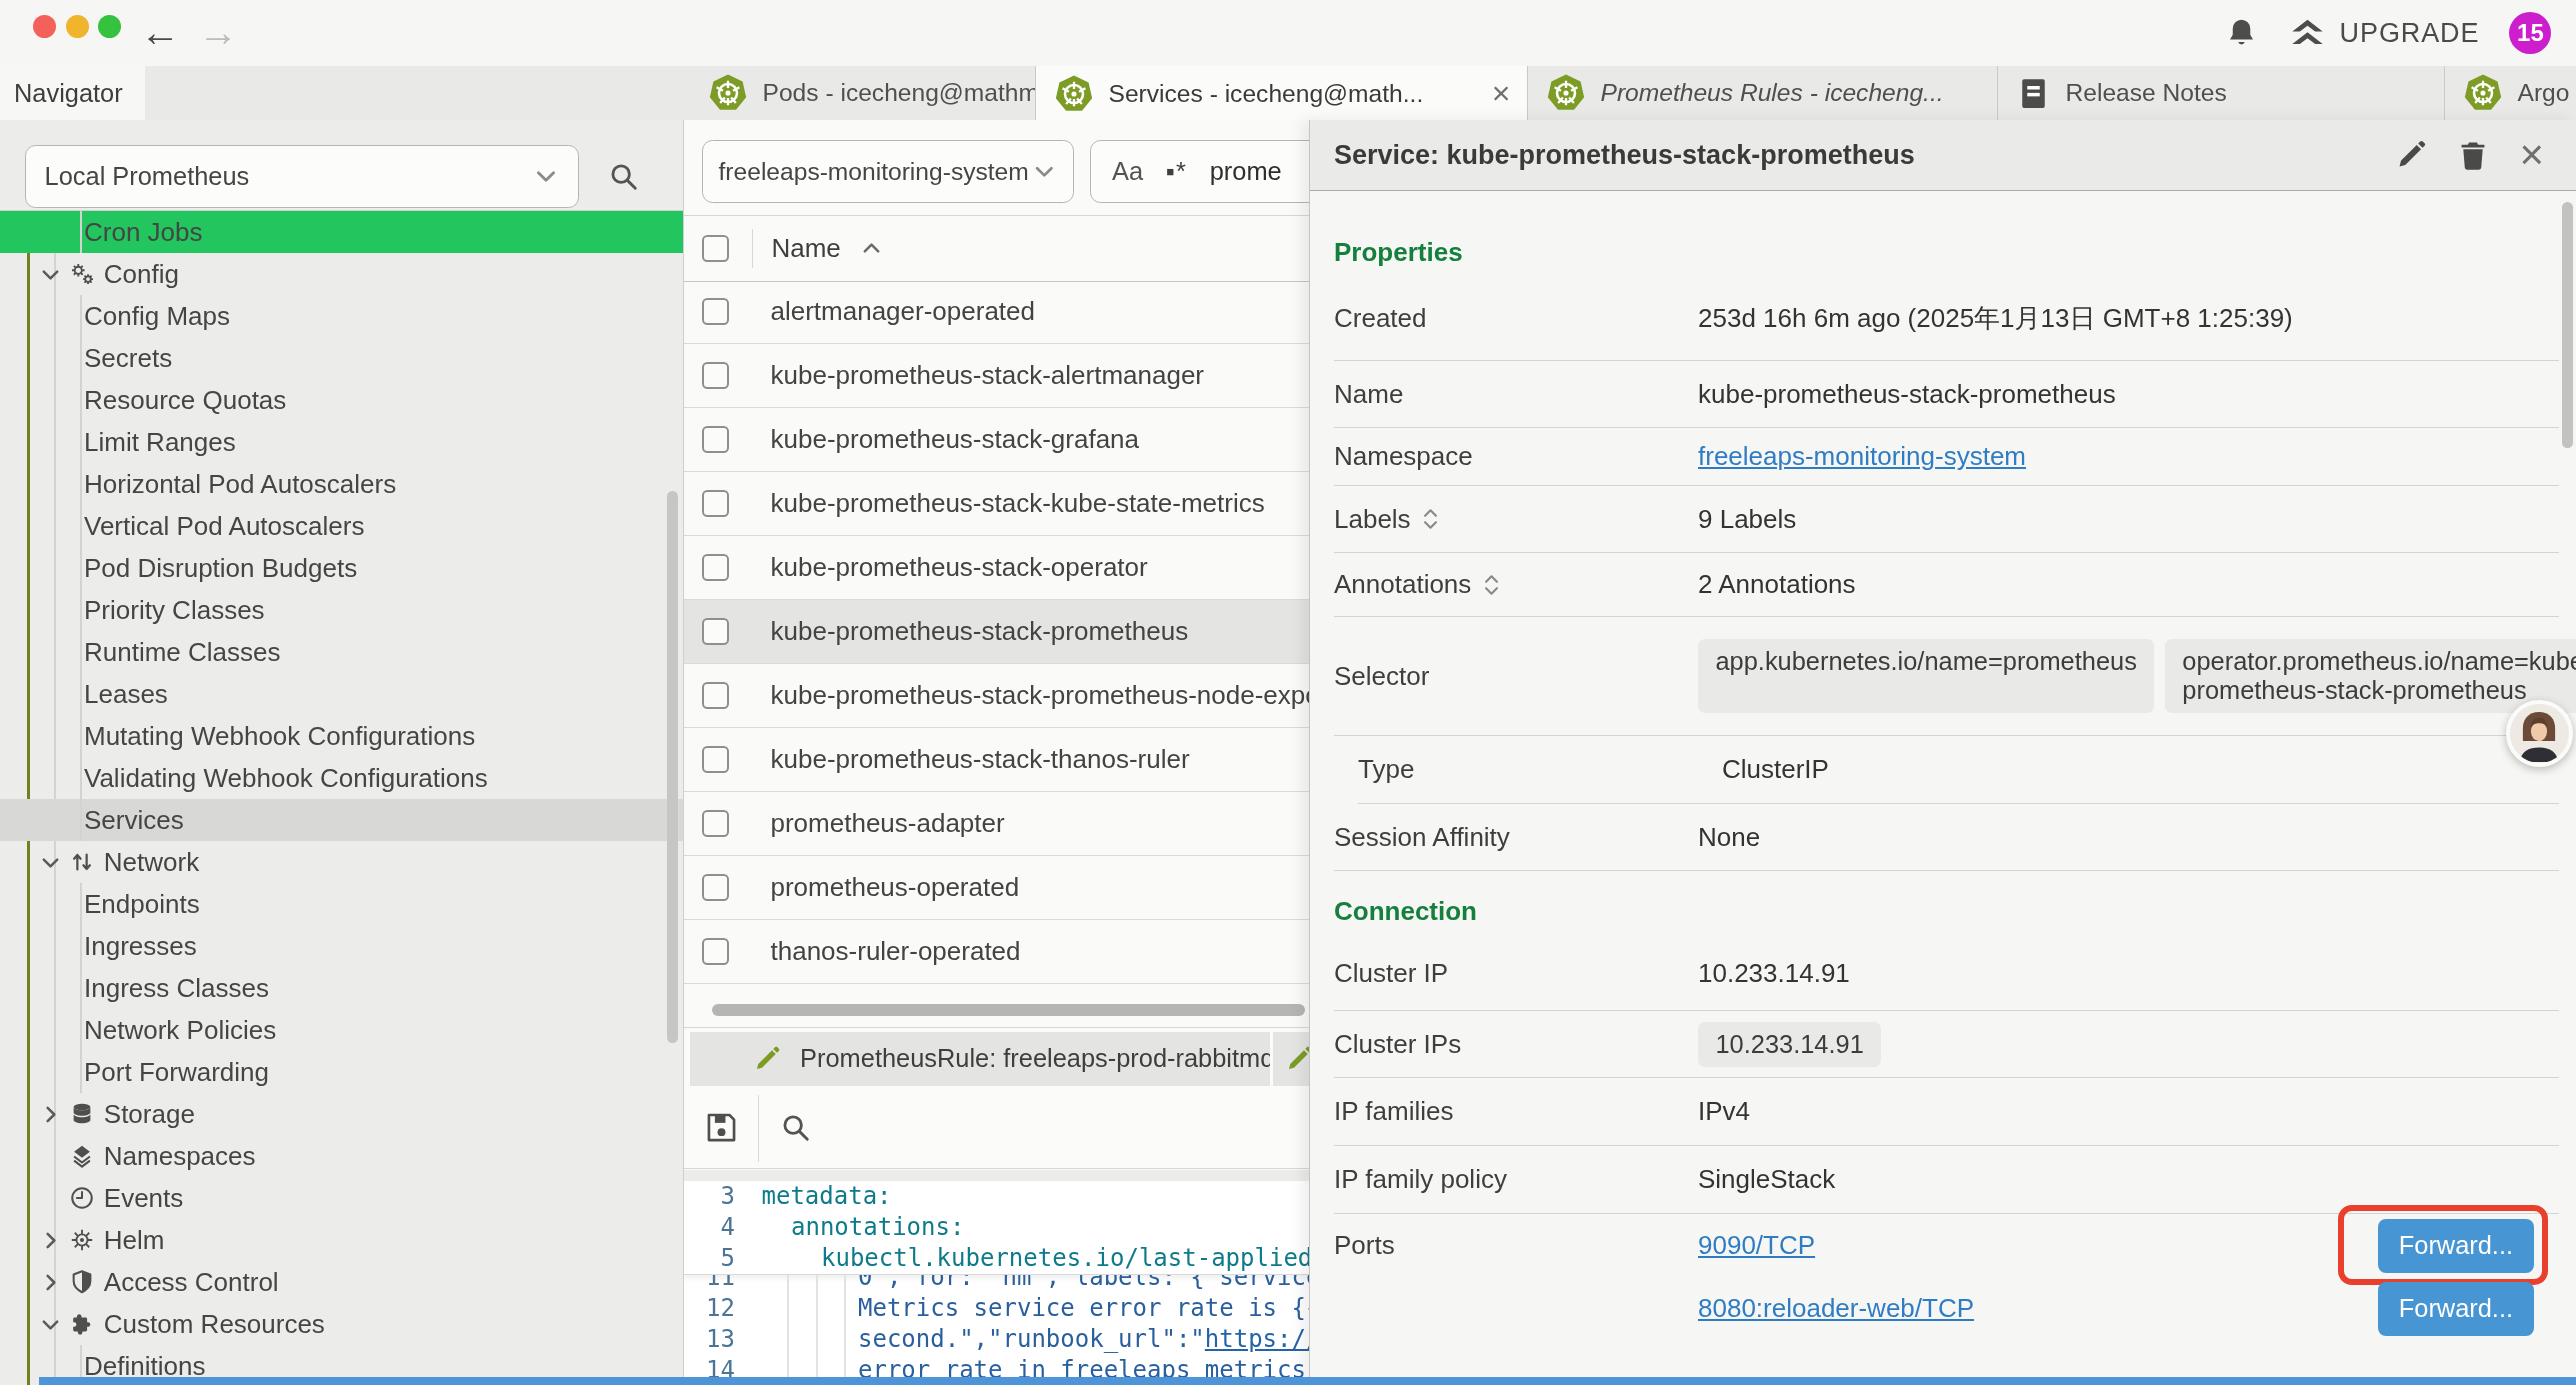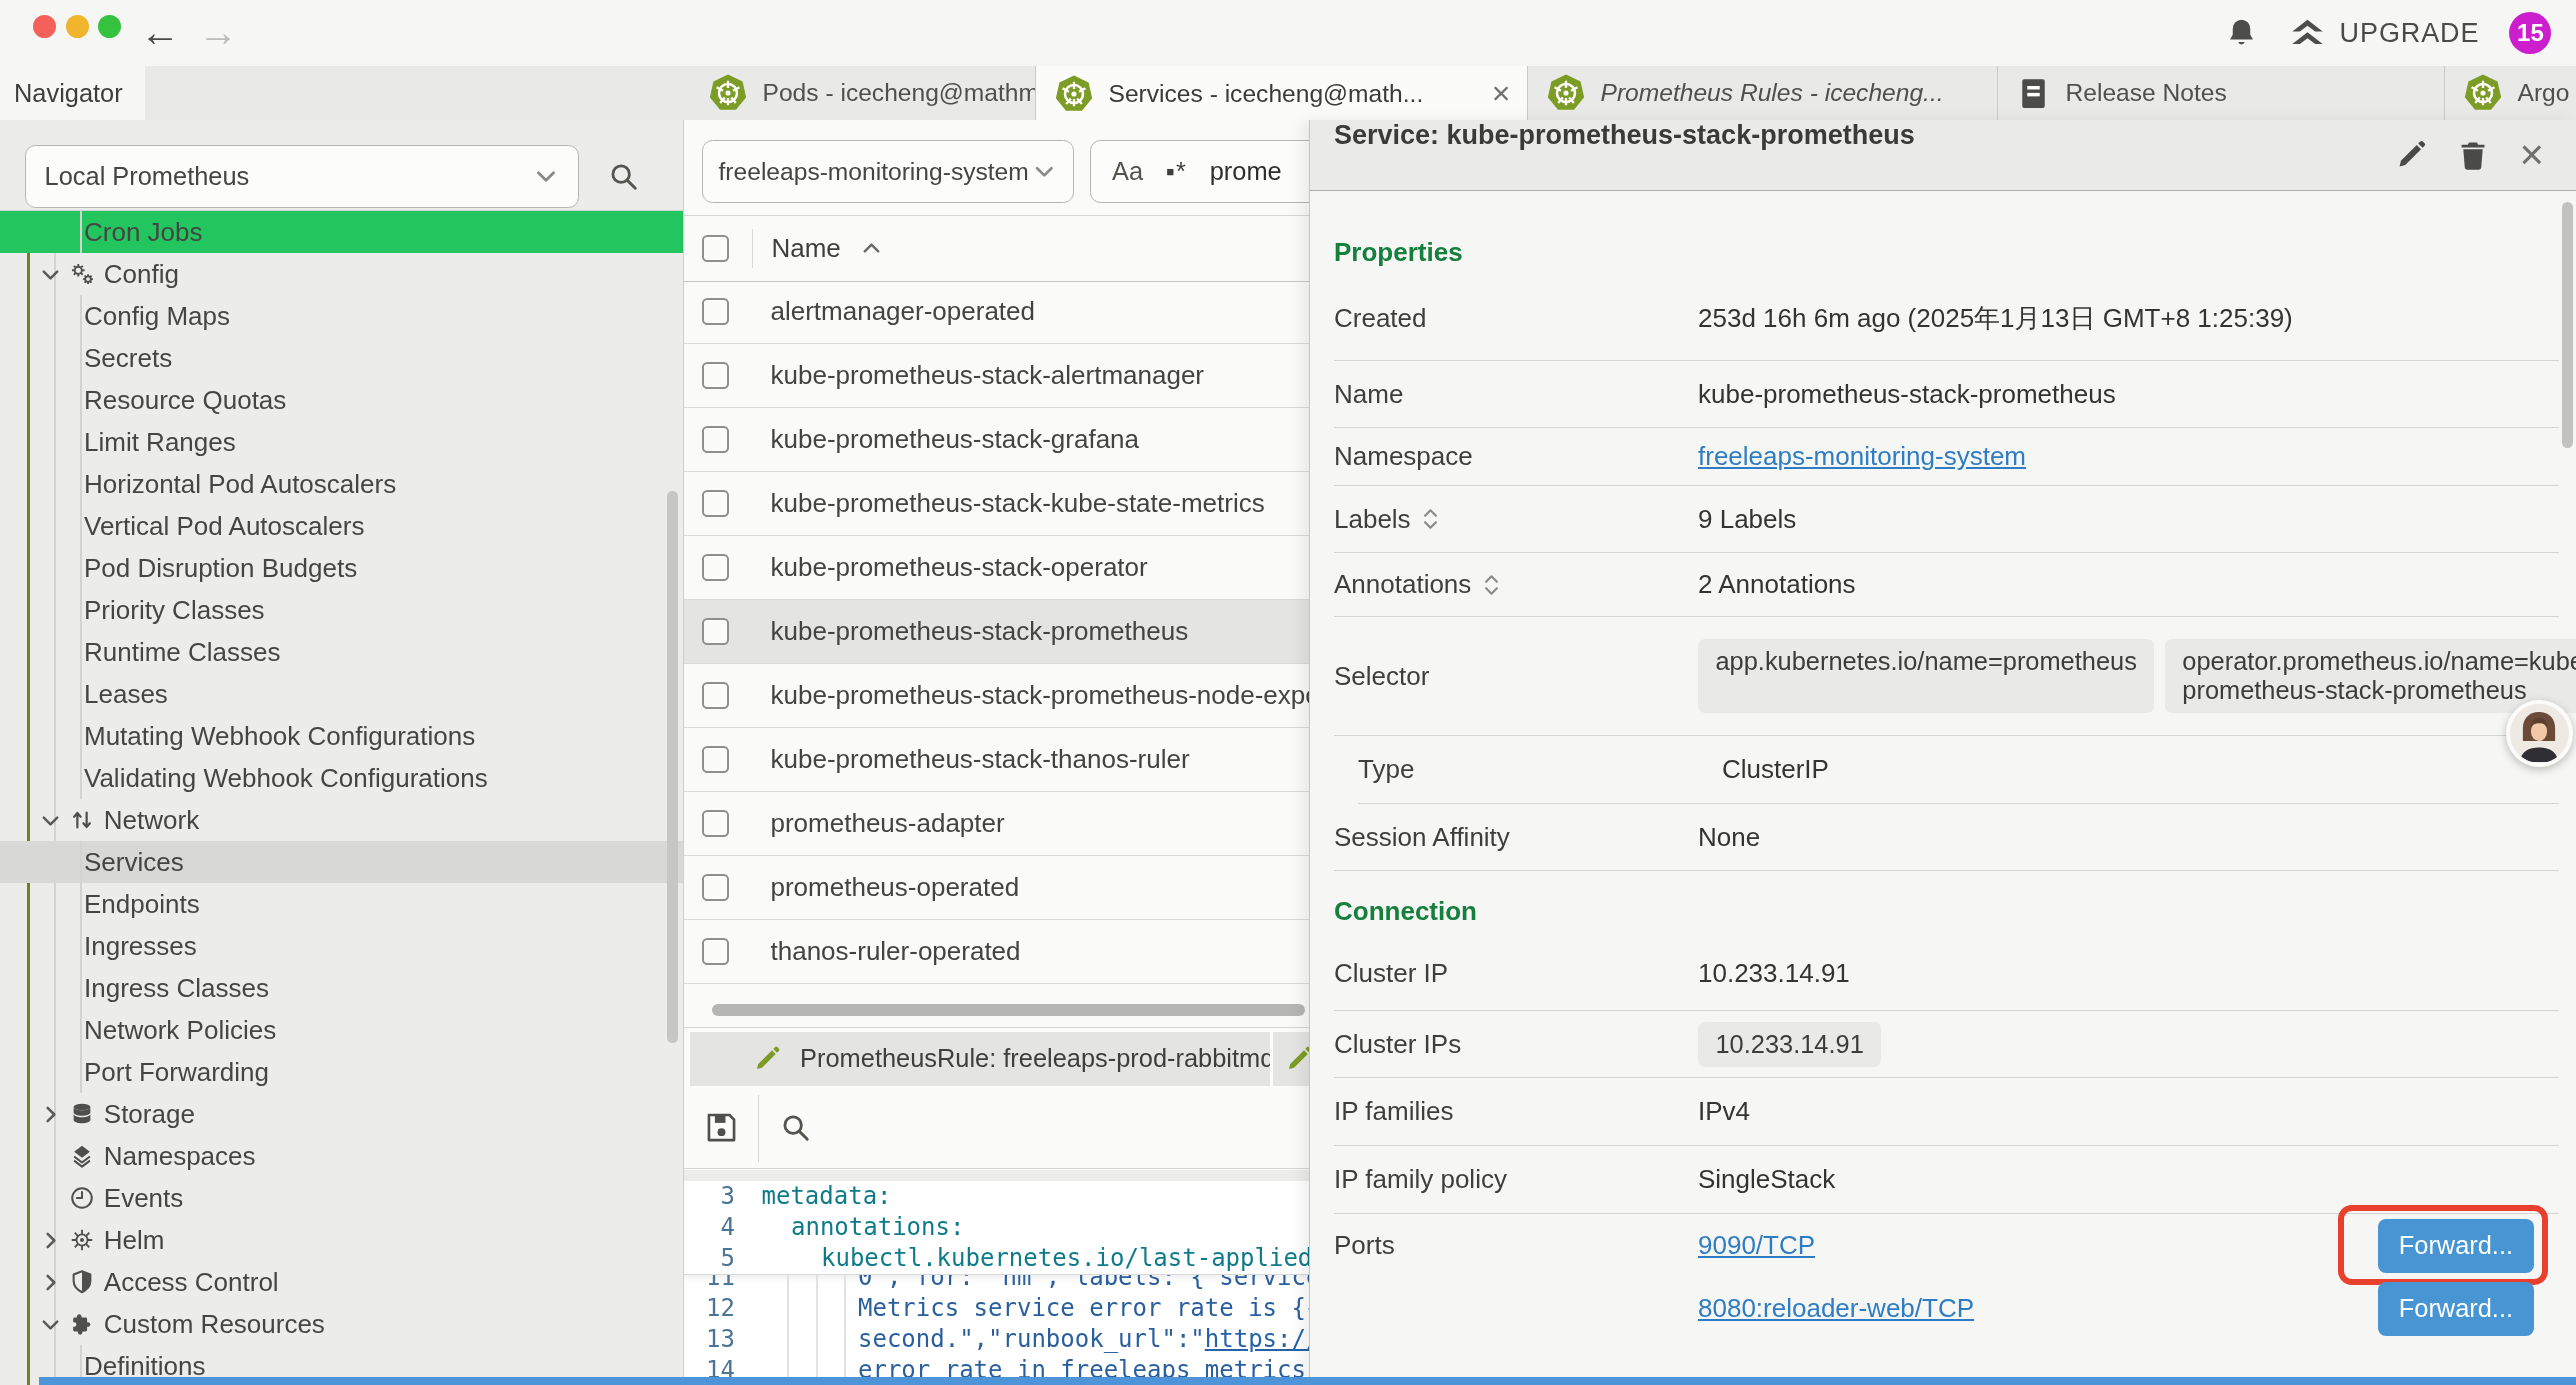--- a/index.html
+++ b/index.html
@@ -110,21 +110,21 @@
   .eline.str .lcode{color:#2a5f9e;}
   .eline .seg.link{text-decoration:underline;color:#2563a8;}
   .lcode.i0{padding-left:10.5px;} .lcode.i1{padding-left:40px;} .lcode.i2{padding-left:70px;} .lcode.i3{padding-left:107px;}
   .eline.partial{height:18.4px;overflow:hidden;}
   .eline.partial .lnum,.eline.partial .lcode{margin-top:-12.3px;}
 
   
   .detail{position:absolute;left:1309px;top:120px;width:1267px;height:1265px;background:#f6f6f5;border-left:0.9px solid #c4c4c2;
           box-sizing:border-box;box-shadow:-7px 0 14px rgba(0,0,0,0.07);}
   .dheader{position:absolute;left:0;top:0;width:100%;height:71px;background:#eaeae9;border-bottom:1.8px solid #ababa9;
-           display:flex;padding:0 32px 0 24px;box-sizing:border-box;}
+           display:flex;align-items:center;padding:0 32px 0 24px;box-sizing:border-box;}
   .dtitle{font-size:27px;font-weight:bold;color:#3a3a38;}
   .dh-icons{margin-left:auto;display:flex;align-items:center;gap:30px;}
   .dh-icons .ic{width:32px;height:32px;color:#4a4a48;}
   .dh-close{font-size:42px;color:#707070;line-height:32px;}
   .dbody{position:absolute;left:0;top:73px;right:0;bottom:0;padding:0 17.5px 0 24px;overflow:hidden;}
   .dsec{margin-top:35px;height:49px;display:flex;align-items:center;font-size:26px;font-weight:bold;color:#15803d;}
   .dsec.second{margin-top:16px;}
   .drow{display:flex;align-items:center;border-bottom:1.8px solid #d4d4d2;box-sizing:border-box;}
   .dlabel{width:364px;flex:none;font-size:26px;color:#3e3e3c;display:flex;align-items:center;}
   .dvalue{font-size:26px;color:#333331;}
@@ -345,38 +345,38 @@
         <div class="titem child">
 
           <span class="tlabel">Mutating Webhook Configurations</span>
         </div>
 
         <div class="titem child">
 
           <span class="tlabel">Validating Webhook Configurations</span>
         </div>
 
+        <div class="titem child selected">
+
+          <span class="tlabel">Services</span>
+        </div>
+
         <div class="titem group">
           <span class="chev">
             <svg viewBox="0 0 24 24" width="100%" height="100%">
               <polyline points="5,9 12,16 19,9" fill="none" stroke="currentColor" stroke-width="2.6" stroke-linecap="round" stroke-linejoin="round"></polyline>
             </svg>
           </span>
           <span class="ticon">
             <svg viewBox="0 0 28 28" width="100%" height="100%" fill="none" stroke="currentColor" stroke-width="2.4" stroke-linecap="round" stroke-linejoin="round">
               <path d="M9 22V6.5M9 6.5L5.5 10.5M9 6.5l3.5 4"></path>
               <path d="M19 6v15.5M19 21.5l-3.5-4M19 21.5l3.5-4"></path>
             </svg>
           </span>
           <span class="tlabel">Network</span>
-        </div>
-
-        <div class="titem child selected">
-
-          <span class="tlabel">Services</span>
         </div>
 
         <div class="titem child">
 
           <span class="tlabel">Endpoints</span>
         </div>
 
         <div class="titem child">
 
           <span class="tlabel">Ingresses</span>

